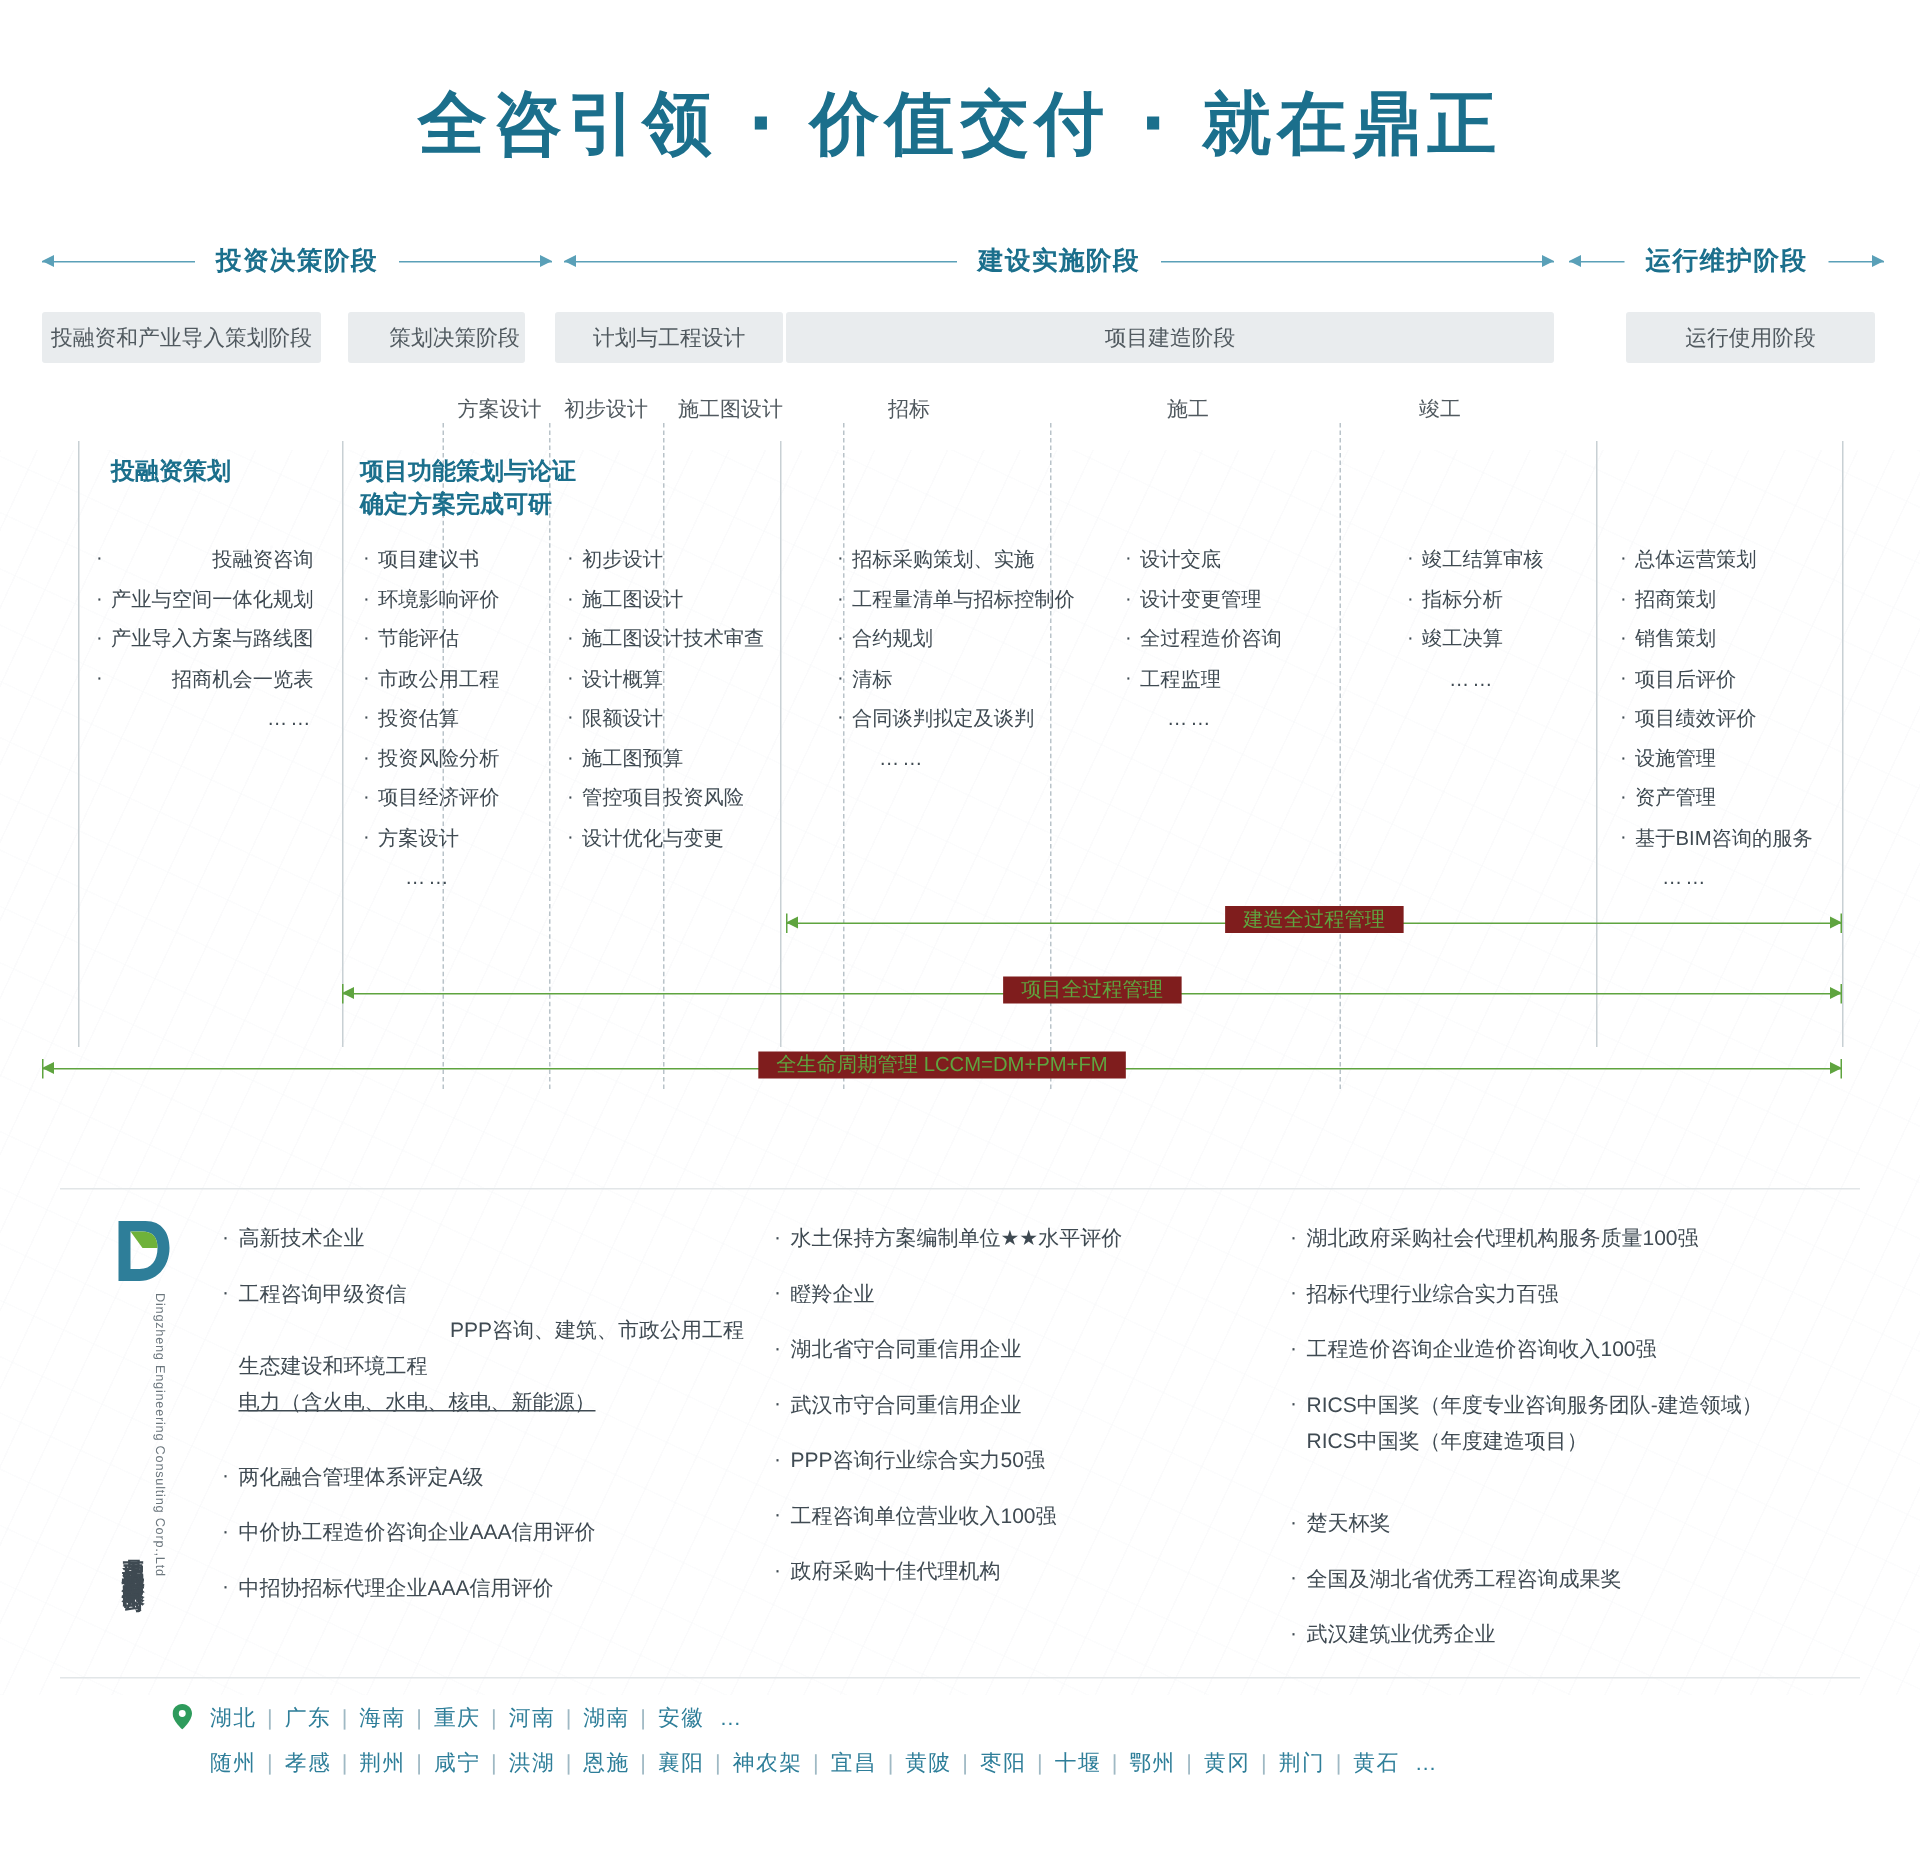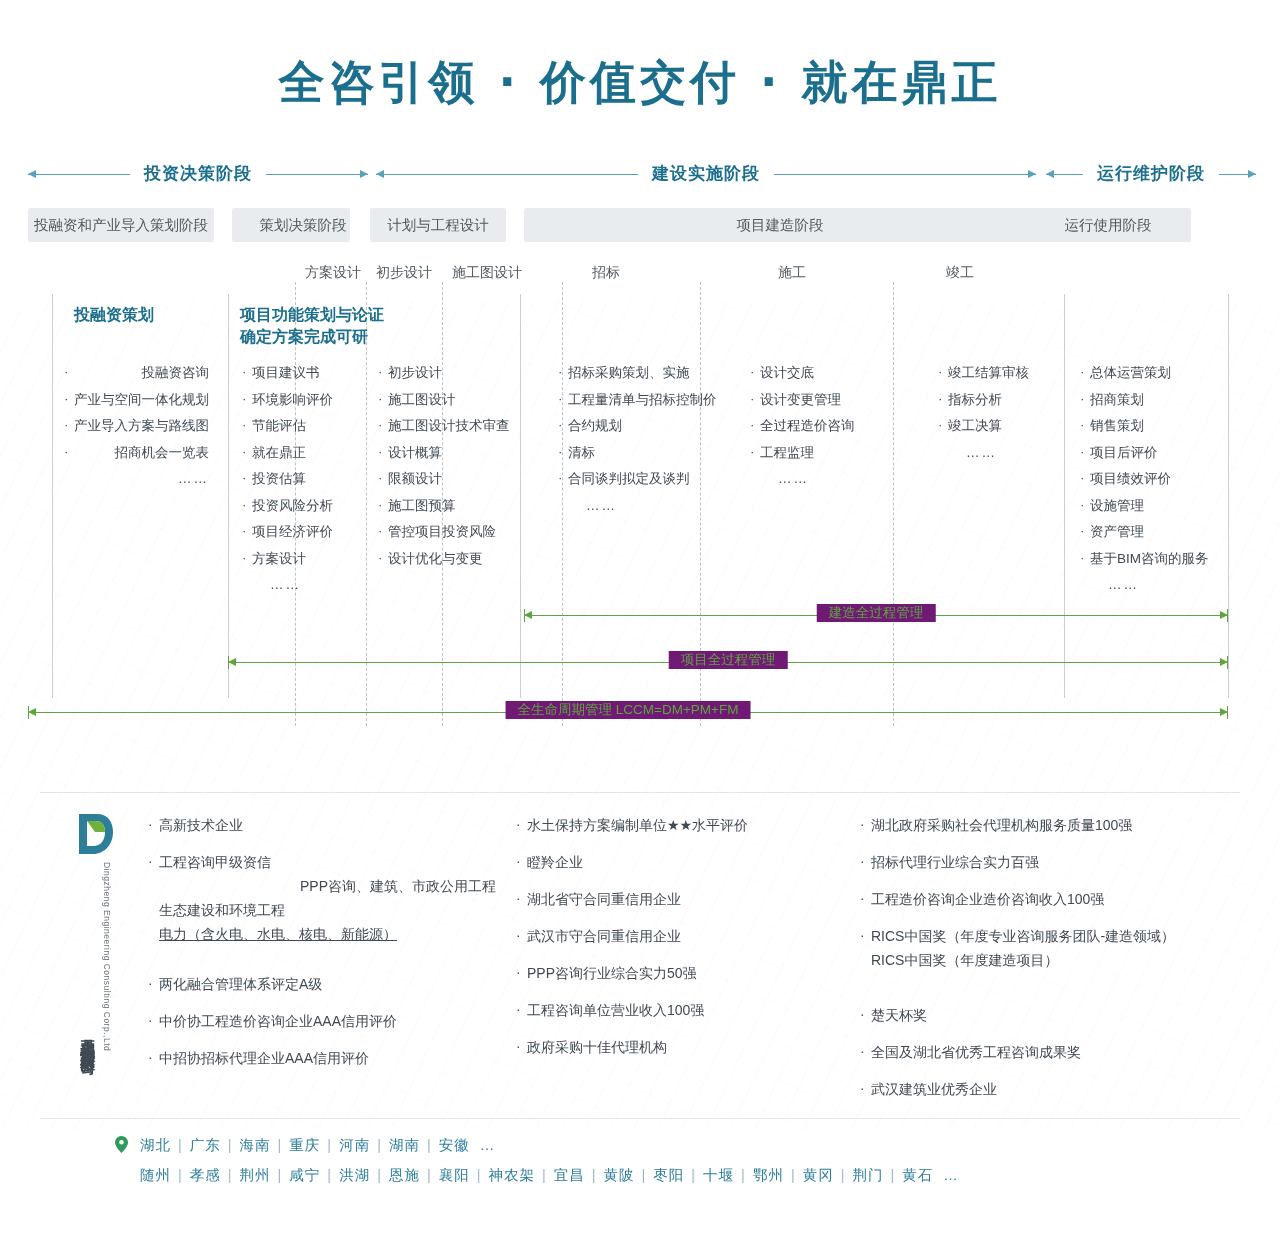--- a/index.html
+++ b/index.html
@@ -84,21 +84,21 @@
   .scope .bar:before, .scope .bar:after {
     content:""; position:absolute; top:-4px; width:0; height:0;
     border-top:4.5px solid transparent; border-bottom:4.5px solid transparent;
   }
   .scope .bar:before { left:0; border-right:8px solid #5fa43f; }
   .scope .bar:after { right:0; border-left:8px solid #5fa43f; }
   .scope .cap-l, .scope .cap-r { position:absolute; top:-6px; width:1px; height:13px; background:#5fa43f; }
   .scope .cap-l { left:0; } .scope .cap-r { right:0; }
   .scope .txt {
     position:absolute; left:50%; transform:translateX(-50%); top:-11px;
-    background:#701a75; padding:0 12px; color:#5fa43f; font-size:13.5px; white-space:nowrap;
+    background:#7f1d1d; padding:0 12px; color:#5fa43f; font-size:13.5px; white-space:nowrap;
   }
 
   
   .cred-sep { position:absolute; left:40px; right:40px; height:1px; background:#e2e6e8; }
   .logo-block { position:absolute; left:60px; top:812px; width:70px; text-align:center; }
   .logo-mark { width:40px; height:44px; margin:0 auto; position:relative; }
   .logo-name {
     writing-mode:vertical-rl; text-orientation:upright;
     font-size:15px; font-weight:bold; color:#3f4a52; letter-spacing:2px;
     margin-top:6px; display:inline-block; line-height:20px;
@@ -142,23 +142,23 @@
     </div>
     <div class="ph-arrow" style="left:1046px; width:210px;">
       <div class="line"></div>
       <div class="lbl">运行维护阶段</div>
     </div>
   </div>
 
   <div class="stage-row">
     <div class="stage-box" style="left:28px; width:186px;">投融资和产业导入策划阶段</div>
     <div class="stage-box" style="left:232px; width:118px;padding-left:24px;">策划决策阶段</div>
-    <div class="stage-box" style="left:370px; width:136px;">计划与工程设计</div>
+    <div class="stage-box" style="left:370px; width:152px;">计划与工程设计</div>
     <div class="stage-box" style="left:524px; width:512px;">项目建造阶段</div>
-    <div class="stage-box" style="left:1025px; width:166px;">运行使用阶段</div>
+    <div class="stage-box" style="left:1084px; width:166px;">运行使用阶段</div>
   </div>
 
   <div class="substage-row">
     <div class="substage" style="left:305px; top:8px;">方案设计</div>
     <div class="substage" style="left:376px; top:8px;">初步设计</div>
     <div class="substage" style="left:452px; top:8px;">施工图设计</div>
     <div class="substage" style="left:592px; top:8px;">招标</div>
     <div class="substage" style="left:778px; top:8px;">施工</div>
     <div class="substage" style="left:946px; top:8px;">竣工</div>
 
@@ -191,21 +191,21 @@
 
     <div class="panel-title" style="left:240px; top:10px;">
       <div>项目功能策划与论证</div>
       <div>确定方案完成可研</div>
     </div>
     <div class="items" style="left:240px; top:66px;">
       <ul>
         <li>项目建议书</li>
         <li>环境影响评价</li>
         <li>节能评估</li>
-        <li>就在鼎正</li>
+        <li>市政公用工程</li>
         <li>投资估算</li>
         <li>投资风险分析</li>
         <li>项目经济评价</li>
         <li>方案设计</li>
       </ul>
       <div class="dots">……</div>
     </div>
 
     <div class="items" style="left:376px; top:66px;">
       <ul>

